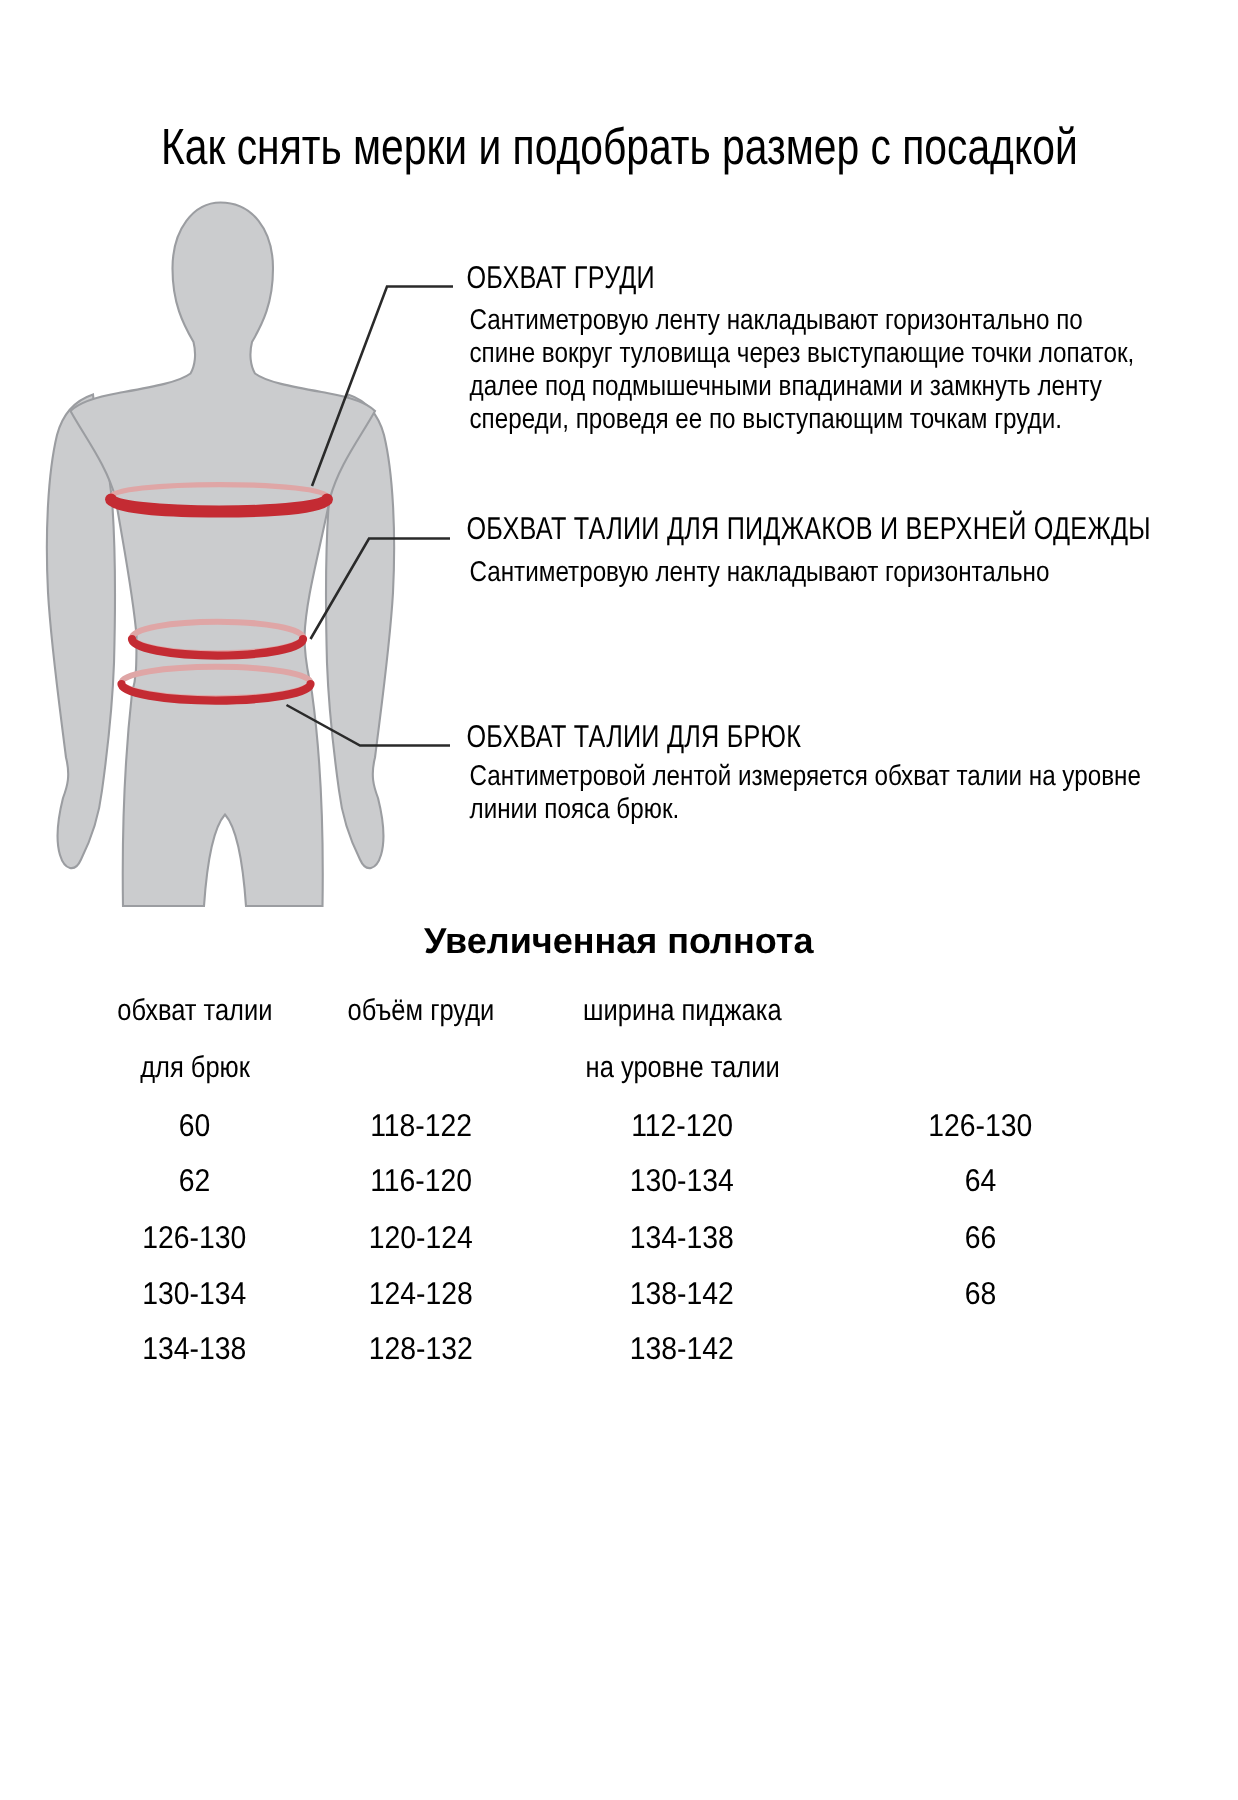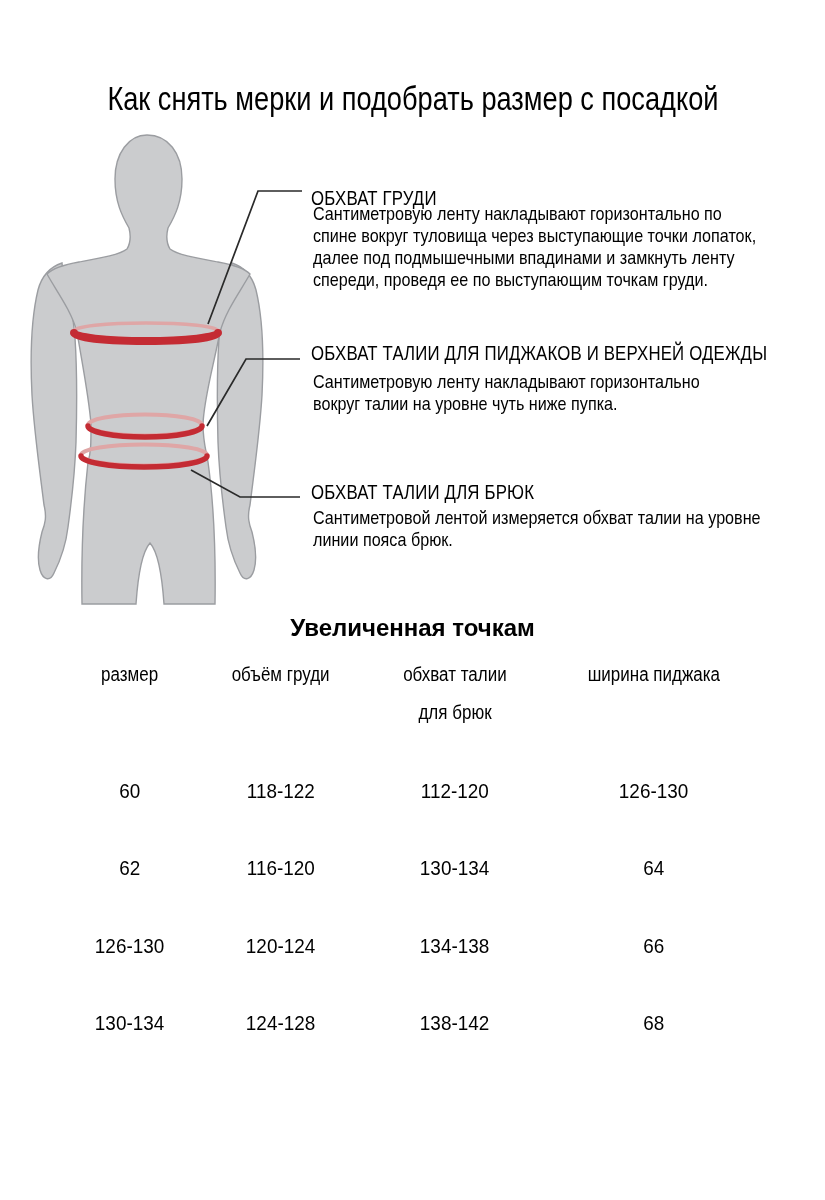--- a/index.html
+++ b/index.html
@@ -52,21 +52,21 @@
     text-align:center;font-size:24px;font-weight:700;line-height:30px;
   }
   .thead,.trow-group{
     position:absolute;left:60px;width:700px;
     display:grid;grid-template-columns:140px 162px 186px 212px;
   }
   .thead{top:655px;font-size:20px;line-height:38px;}
   .thead .cell{text-align:center;}
   .thead .cell div{height:38px;}
   .trow-group{top:732px;font-size:21px;line-height:37.3px;}
-  .trow-group .cell{text-align:center;height:37.3px;margin-top:40px;}
+  .trow-group .cell{text-align:center;height:37.3px;}
   .trow-group .cond{transform:scaleX(0.9);}
 </style>
 </head>
 <body>
 
 <div class="page">
 
   <svg class="figure" width="825" height="1200" viewBox="0 0 825 1200">
 
     <path class="sil" d="M 62,263 C 50,267 42,275 38,290 C 32,315 30,355 32,395 C 34,430 39,465 44,505
@@ -97,57 +97,53 @@
     <ellipse class="tape-back" cx="144" cy="455" rx="63" ry="10.5" stroke-width="4"></ellipse>
     <path class="tape-front" d="M 81,456 A 63,11 0 0 0 207,456" stroke-width="5.5"></path>
 
     <path class="callout" d="M 302,191 L 258,191 L 208,324"></path>
     <path class="callout" d="M 300,359 L 246,359 L 207,426"></path>
     <path class="callout" d="M 191,470 L 240,497 L 300,497"></path>
   </svg>
 
   <h1 class="title"><span class="cond">Как снять мерки и подобрать размер с посадкой</span></h1>
 
-  <div class="sec-heading" style="top:186px;"><span class="cond cond-left">ОБХВАТ ГРУДИ</span></div>
+  <div class="sec-heading" style="top:174px;"><span class="cond cond-left">ОБХВАТ ГРУДИ</span></div>
   <div class="sec-body" style="top:203px;">
     <div><span class="cond cond-left">Сантиметровую ленту накладывают горизонтально по</span></div>
     <div><span class="cond cond-left">спине вокруг туловища через выступающие точки лопаток,</span></div>
     <div><span class="cond cond-left">далее под подмышечными впадинами и замкнуть ленту</span></div>
     <div><span class="cond cond-left">спереди, проведя ее по выступающим точкам груди.</span></div>
   </div>
 
   <div class="sec-heading" style="top:341px;"><span class="cond cond-left">ОБХВАТ ТАЛИИ ДЛЯ ПИДЖАКОВ И ВЕРХНЕЙ ОДЕЖДЫ</span></div>
   <div class="sec-body" style="top:371px;text-decoration:underline;">
     <div><span class="cond cond-left">Сантиметровую ленту накладывают горизонтально</span></div>
-    <div><span class="cond cond-left">вокруг талии на уровне чуть ниже пупка.</span></div>
   </div>
 
   <div class="sec-heading" style="top:480px;"><span class="cond cond-left">ОБХВАТ ТАЛИИ ДЛЯ БРЮК</span></div>
   <div class="sec-body" style="top:507px;">
     <div><span class="cond cond-left">Сантиметровой лентой измеряется обхват талии на уровне</span></div>
     <div><span class="cond cond-left">линии пояса брюк.</span></div>
   </div>
 
-  <div class="tbl-title"><span>Увеличенная точкам</span></div>
+  <div class="tbl-title"><span>Увеличенная полнота</span></div>
 
   <div class="thead">
     <div class="cell">
-      <div><span class="cond">размер</span></div>
-      <div><span class="cond"></span></div>
+      <div><span class="cond">обхват талии</span></div>
+      <div><span class="cond">для брюк</span></div>
     </div>
     <div class="cell">
       <div><span class="cond">объём груди</span></div>
       <div><span class="cond"></span></div>
     </div>
     <div class="cell">
-      <div><span class="cond">обхват талии</span></div>
-      <div><span class="cond">для брюк</span></div>
-    </div>
-    <div class="cell">
       <div><span class="cond">ширина пиджака</span></div>
+      <div><span class="cond">на уровне талии</span></div>
     </div>
   </div>
 
   <div class="trow-group">
     <div class="cell"><span class="cond">60</span></div>
     <div class="cell"><span class="cond">118-122</span></div>
     <div class="cell"><span class="cond">112-120</span></div>
     <div class="cell"><span class="cond">126-130</span></div>
 
     <div class="cell"><span class="cond">62</span></div>

